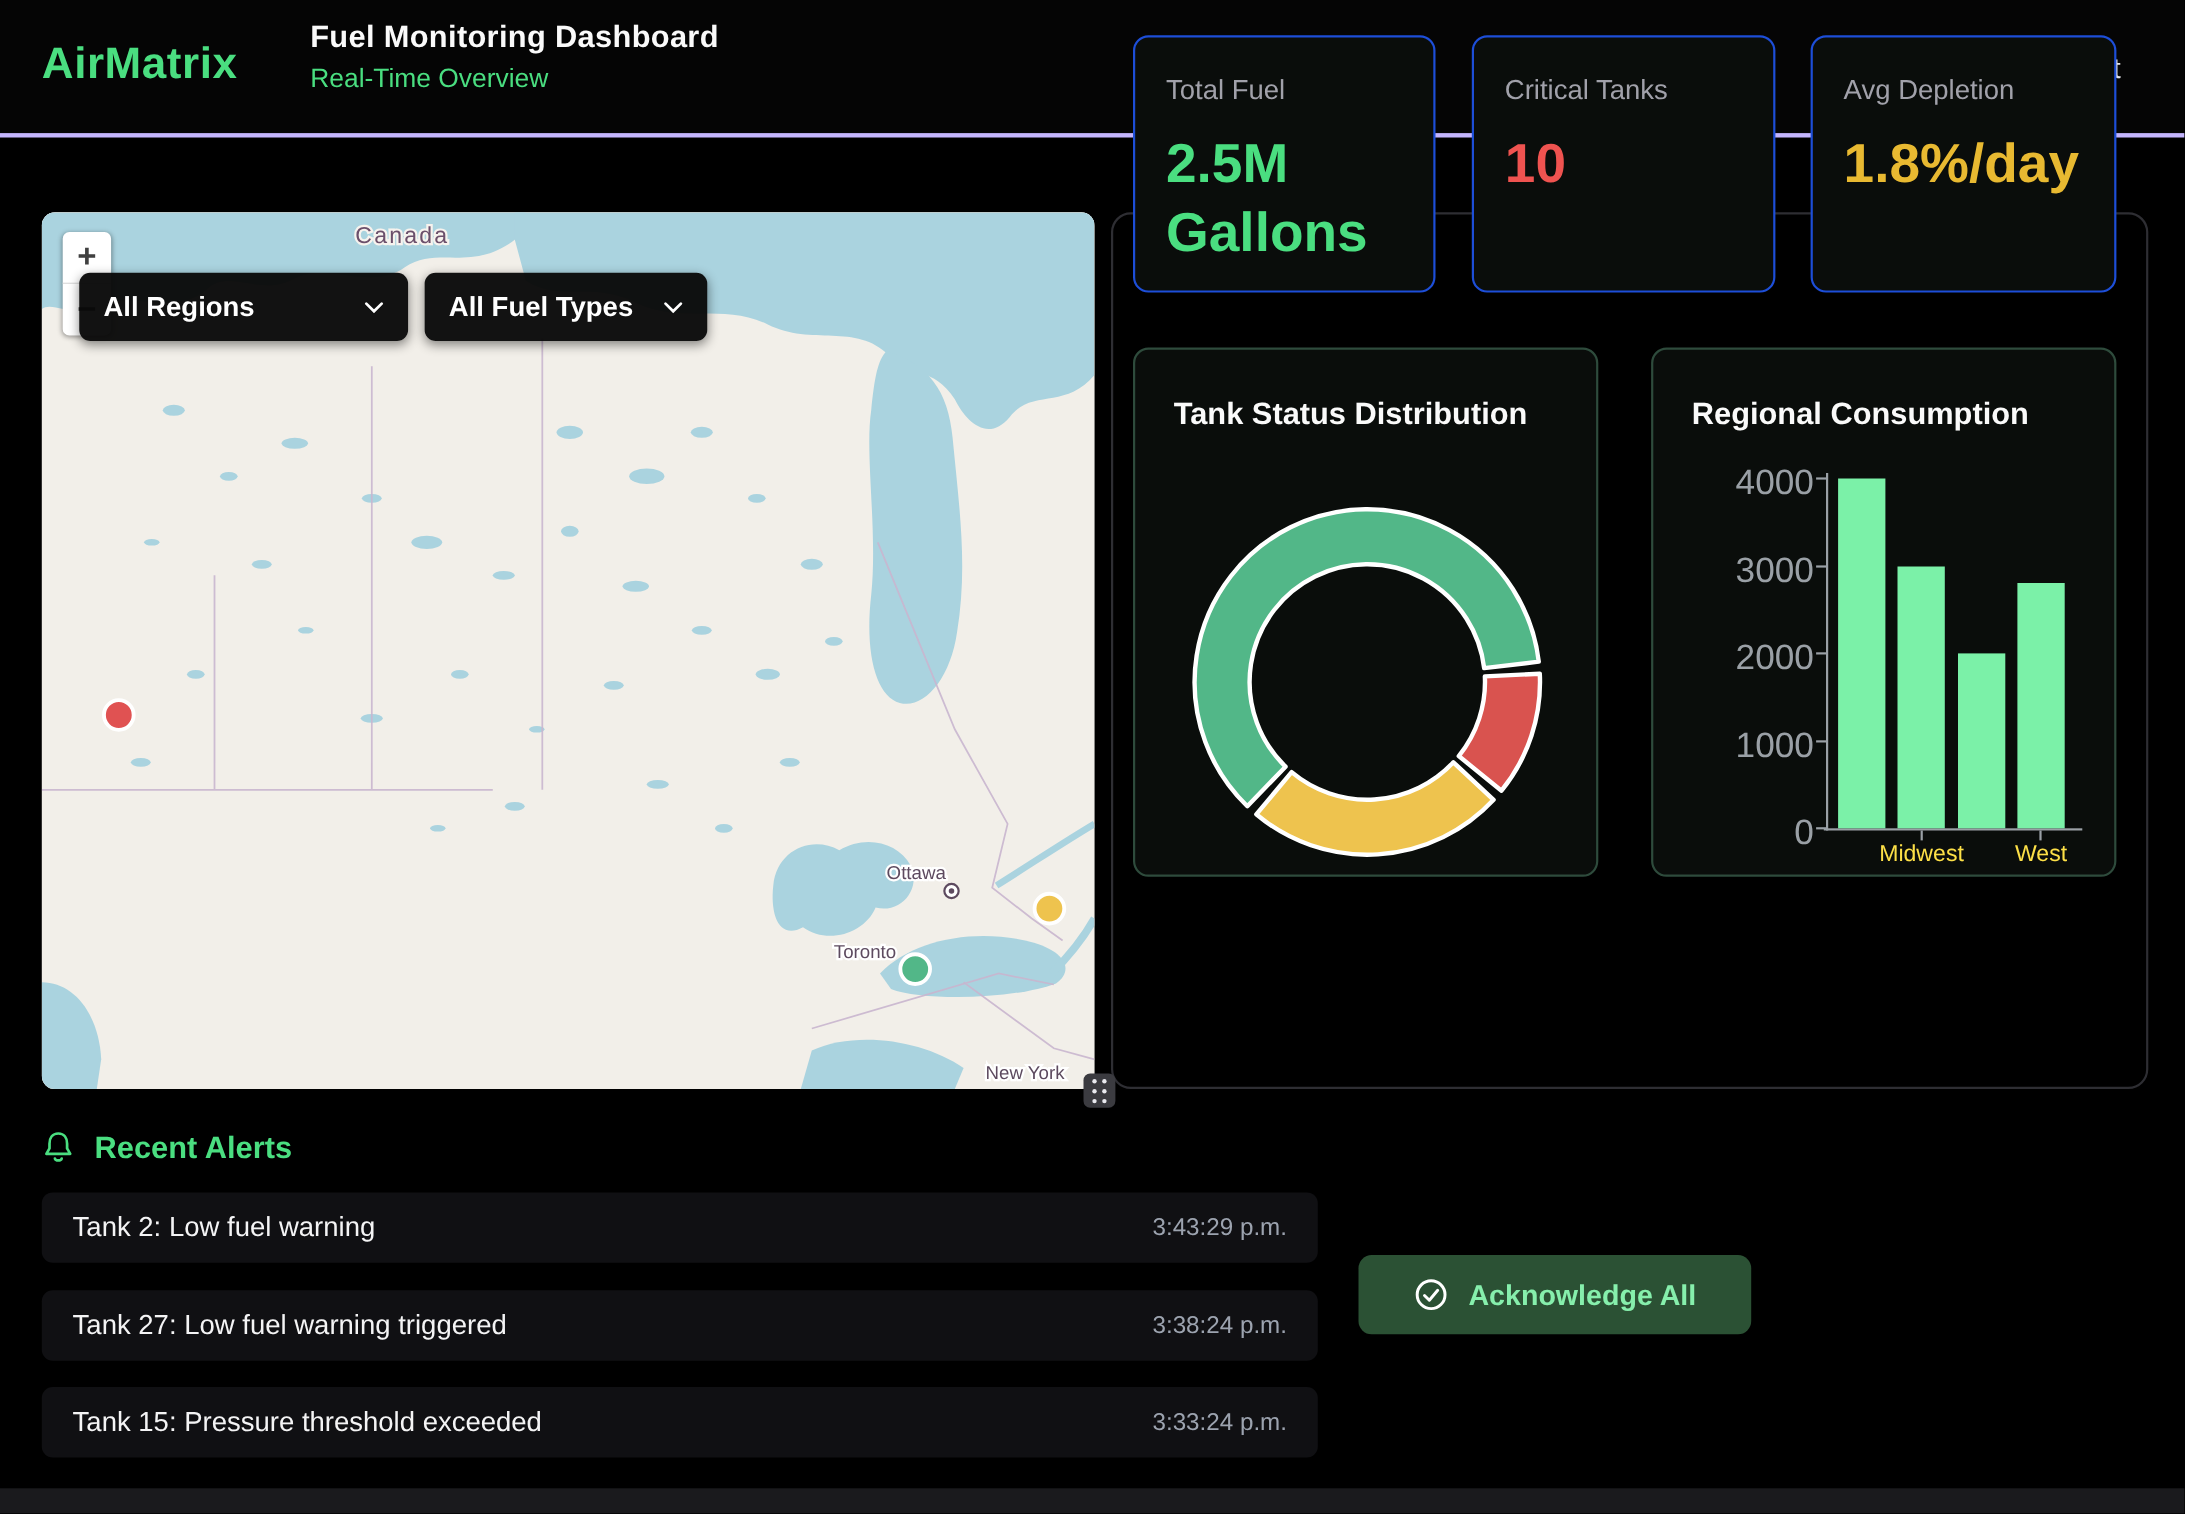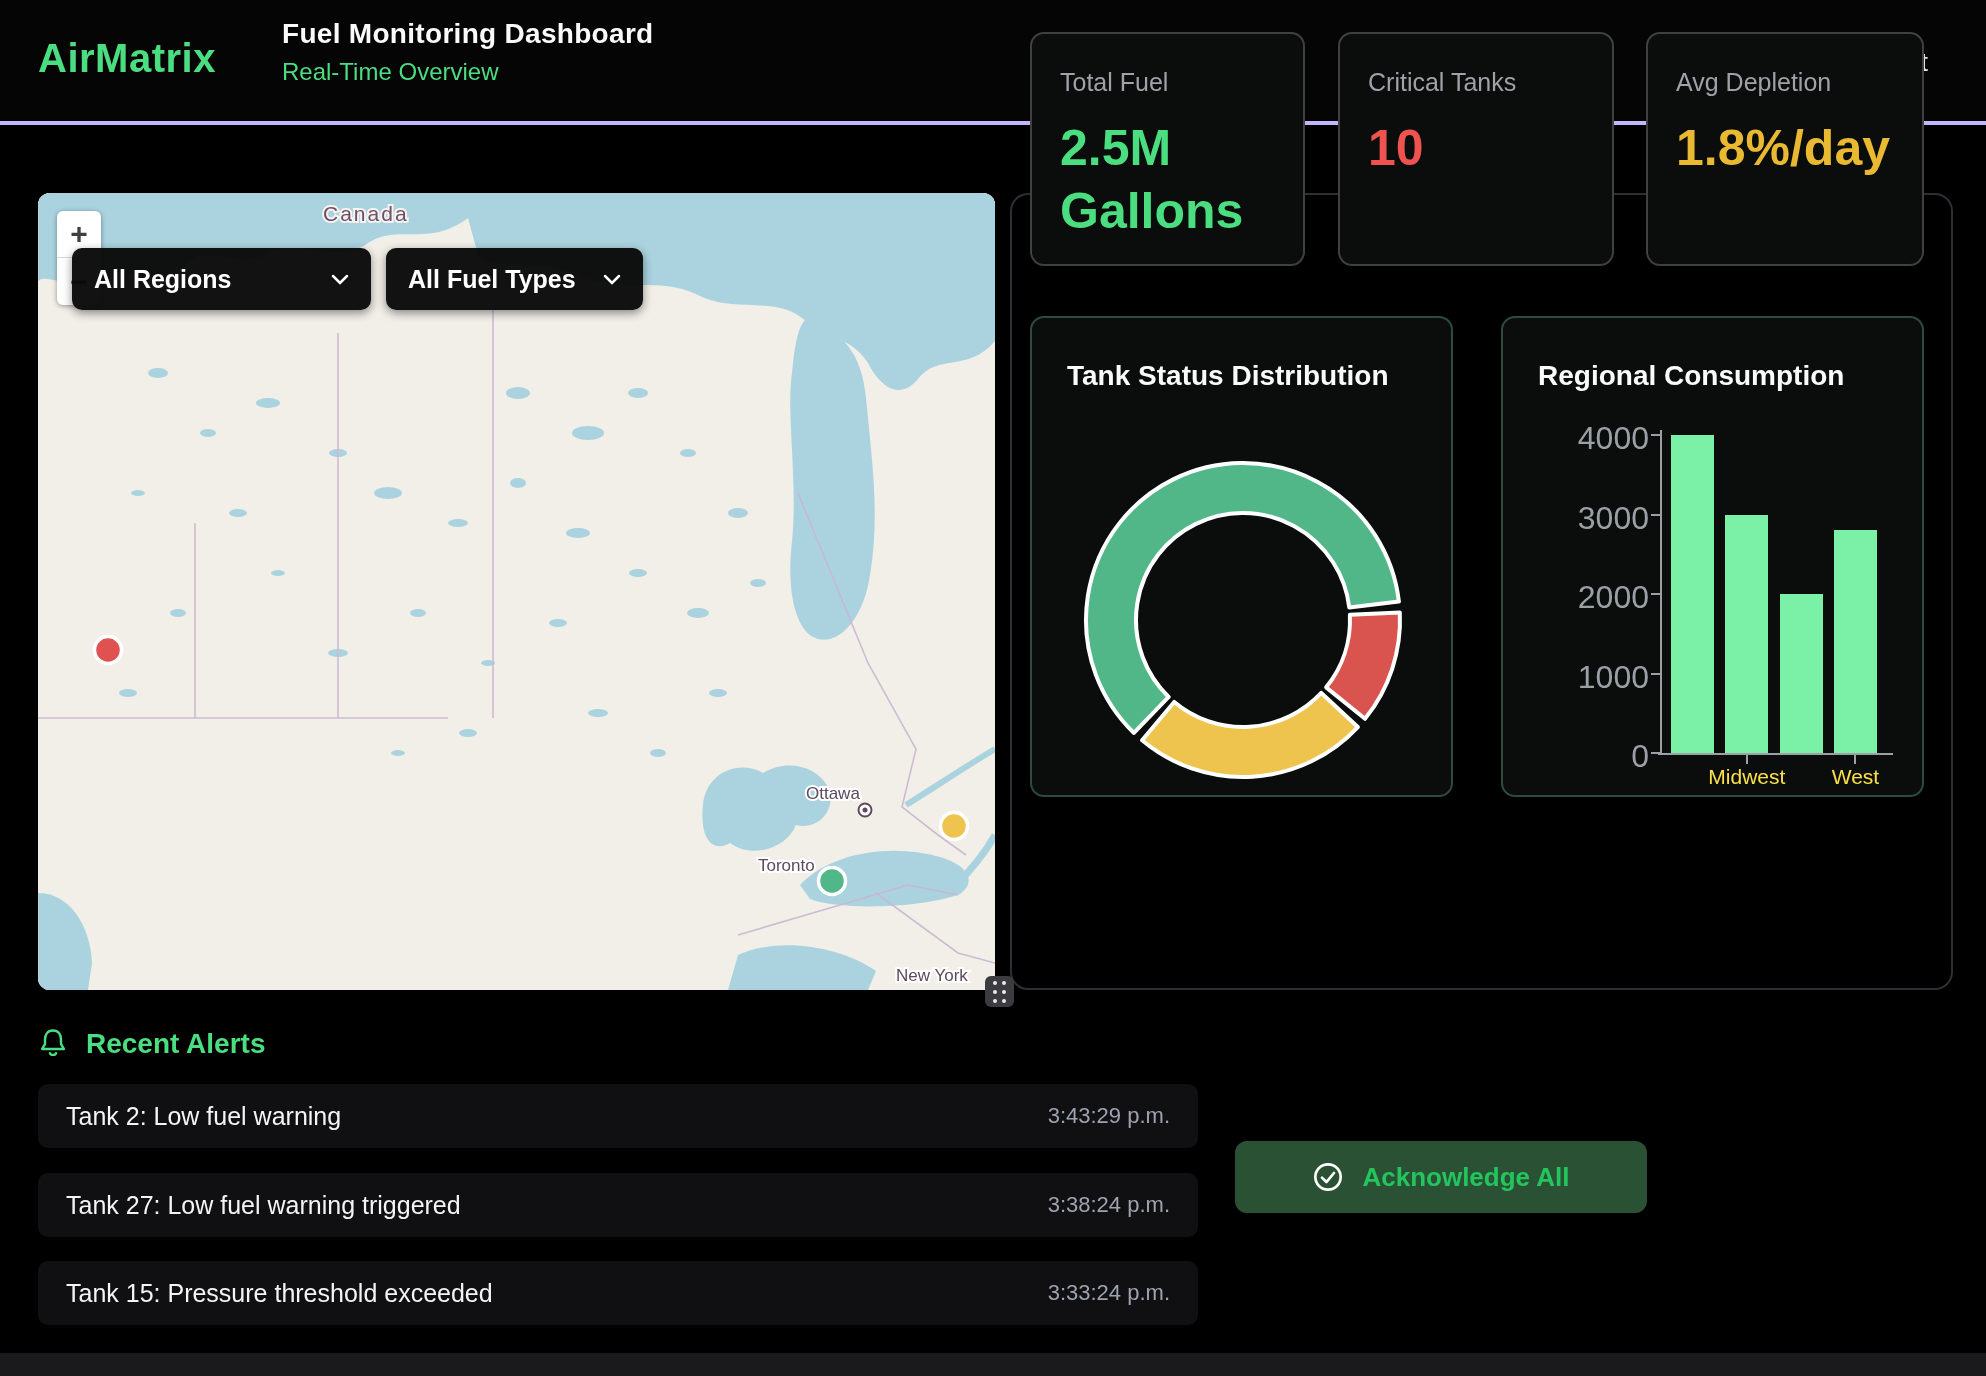--- a/index.html
+++ b/index.html
@@ -35,21 +35,21 @@
   .chev { margin-left:18px; }
   .grip { position:absolute; left:985px; top:976px; width:29px; height:31px; background:#3b3b40;
           border-radius:6px; display:grid; grid-template-columns:repeat(2,6px); grid-template-rows:repeat(3,6px);
           gap:3px; align-content:center; justify-content:center; z-index:3; cursor:grab; }
   .grip i { width:4px; height:4px; border-radius:50%; background:#e9e9ee; justify-self:center; align-self:center; }
 
   
   .right-panel { position:absolute; left:1010px; top:193px; width:943px; height:797px;
                  border:2px solid #2e2e33; border-radius:18px; }
   .stat-card { position:absolute; top:32px; height:234px; background:#0a0d0b;
-               border:2px solid #404040; border-radius:14px; padding:34px 28px; }
+               border:2px solid #1d4ed8; border-radius:14px; padding:34px 28px; }
   .stat-label { font-size:25px; color:#a1a1aa; }
   .stat-value { margin-top:20px; font-size:50px; font-weight:bold; line-height:1.26; }
   .chart-card { position:absolute; top:316px; width:423px; height:481px; background:#0a0d0b;
                 border:2px solid #2e4b3c; border-radius:14px; }
   .chart-title { position:absolute; left:35px; top:42px; font-size:28px; font-weight:bold; color:#fafafa; }
 
   
   .bar { position:absolute; width:43px; background:#7bf1a8; }
   .ytick-label { position:absolute; width:100px; text-align:right; font-size:32px; color:#9aa0a6; }
   .xtick-label { position:absolute; width:140px; text-align:center; font-size:21px; color:#fde047; }
@@ -64,21 +64,21 @@
   .alert-row { position:absolute; left:38px; width:1160px; height:64px; background:#101013;
                border-radius:10px; display:flex; align-items:center; justify-content:space-between;
                padding:0 28px; }
   .alert-text { font-size:25px; color:#f4f4f5; }
   .alert-time { font-size:22px; color:#9ca3af; }
 
   
   .btn { position:absolute; top:1141px; height:72px; border-radius:12px; border:none; cursor:pointer;
          display:flex; align-items:center; justify-content:center; gap:18px;
          font-family:"Liberation Sans","DejaVu Sans",sans-serif; font-size:26px; font-weight:bold; }
-  .btn-ack { left:1235px; width:412px; background:#2b5134; color:#22c55e; }
+  .btn-ack { left:1235px; width:357px; background:#2b5134; color:#86efac; }
   .btn-rep { left:1608px; width:345px; background:#7df79e; color:#0a0a0a; }
 
   .footer-strip { position:absolute; left:0; top:1353px; width:1986px; height:23px; background:#1a1a1d; }
 </style>
 </head>
 <body>
 
 <div class="page">
 
   <div class="topbar">

